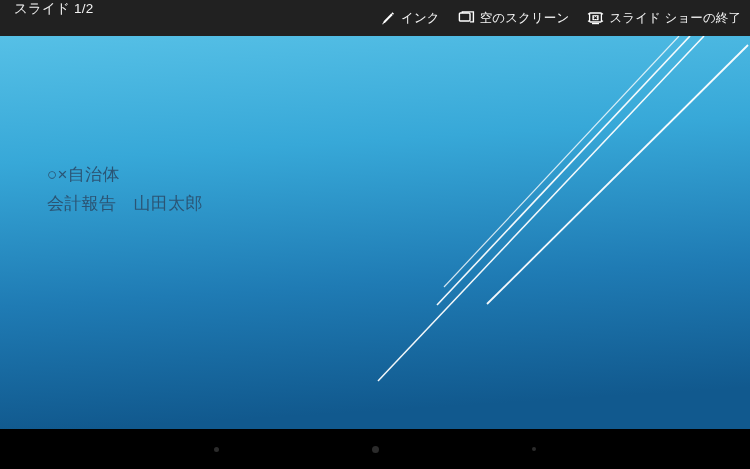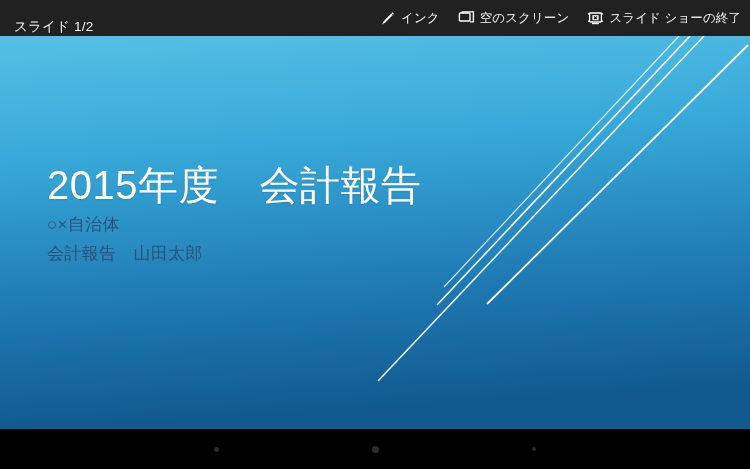--- a/index.html
+++ b/index.html
@@ -9,21 +9,21 @@
     background:#000;
     font-family:"Liberation Sans", sans-serif;
     overflow:hidden;
   }
   #app { position:relative; width:750px; height:469px; background:#000; }
 
   
   #toolbar {
     position:absolute; left:0; top:0; width:750px; height:36px;
     background:#212121;
-    display:flex; align-items:flex-end;
+    display:flex; align-items:flex-start;
   }
   #slide-counter {
     color:#f2f2f2; font-size:13.5px; letter-spacing:.2px;
     margin-left:14px; white-space:nowrap;
     font-weight:400;
   }
   #toolbar-actions {
     display:flex; align-items:center; margin-left:auto; height:36px;
   }
   .tb-btn {
@@ -141,21 +141,20 @@
     <svg id="slide-lines" viewBox="0 0 750 393" preserveAspectRatio="none">
       <g stroke="#ffffff" fill="none" stroke-linecap="butt">
         <line x1="704" y1="0" x2="378" y2="345" stroke-width="1.5" opacity="0.95"></line>
         <line x1="690" y1="0" x2="437" y2="269" stroke-width="1.6" opacity="0.95"></line>
         <line x1="679" y1="0" x2="444" y2="251" stroke-width="1.2" opacity="0.80"></line>
         <line x1="748" y1="9" x2="487" y2="268" stroke-width="1.8" opacity="0.95"></line>
       </g>
     </svg>
 
     <div id="slide-text">
-      <div id="slide-title">2015年度　会計報告</div>
       <div id="slide-sub-1" class="slide-sub">○×自治体</div>
       <div id="slide-sub-2" class="slide-sub">会計報告　山田太郎</div>
     </div>
   </div>
 
   <div id="navbar">
     <span id="nav-back" class="nav-dot"></span>
     <span id="nav-home" class="nav-dot"></span>
     <span id="nav-recent" class="nav-dot"></span>
   </div>

